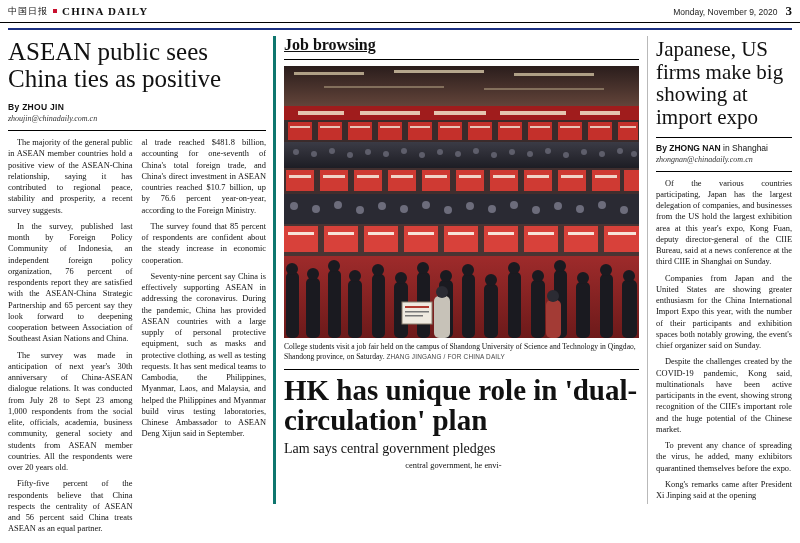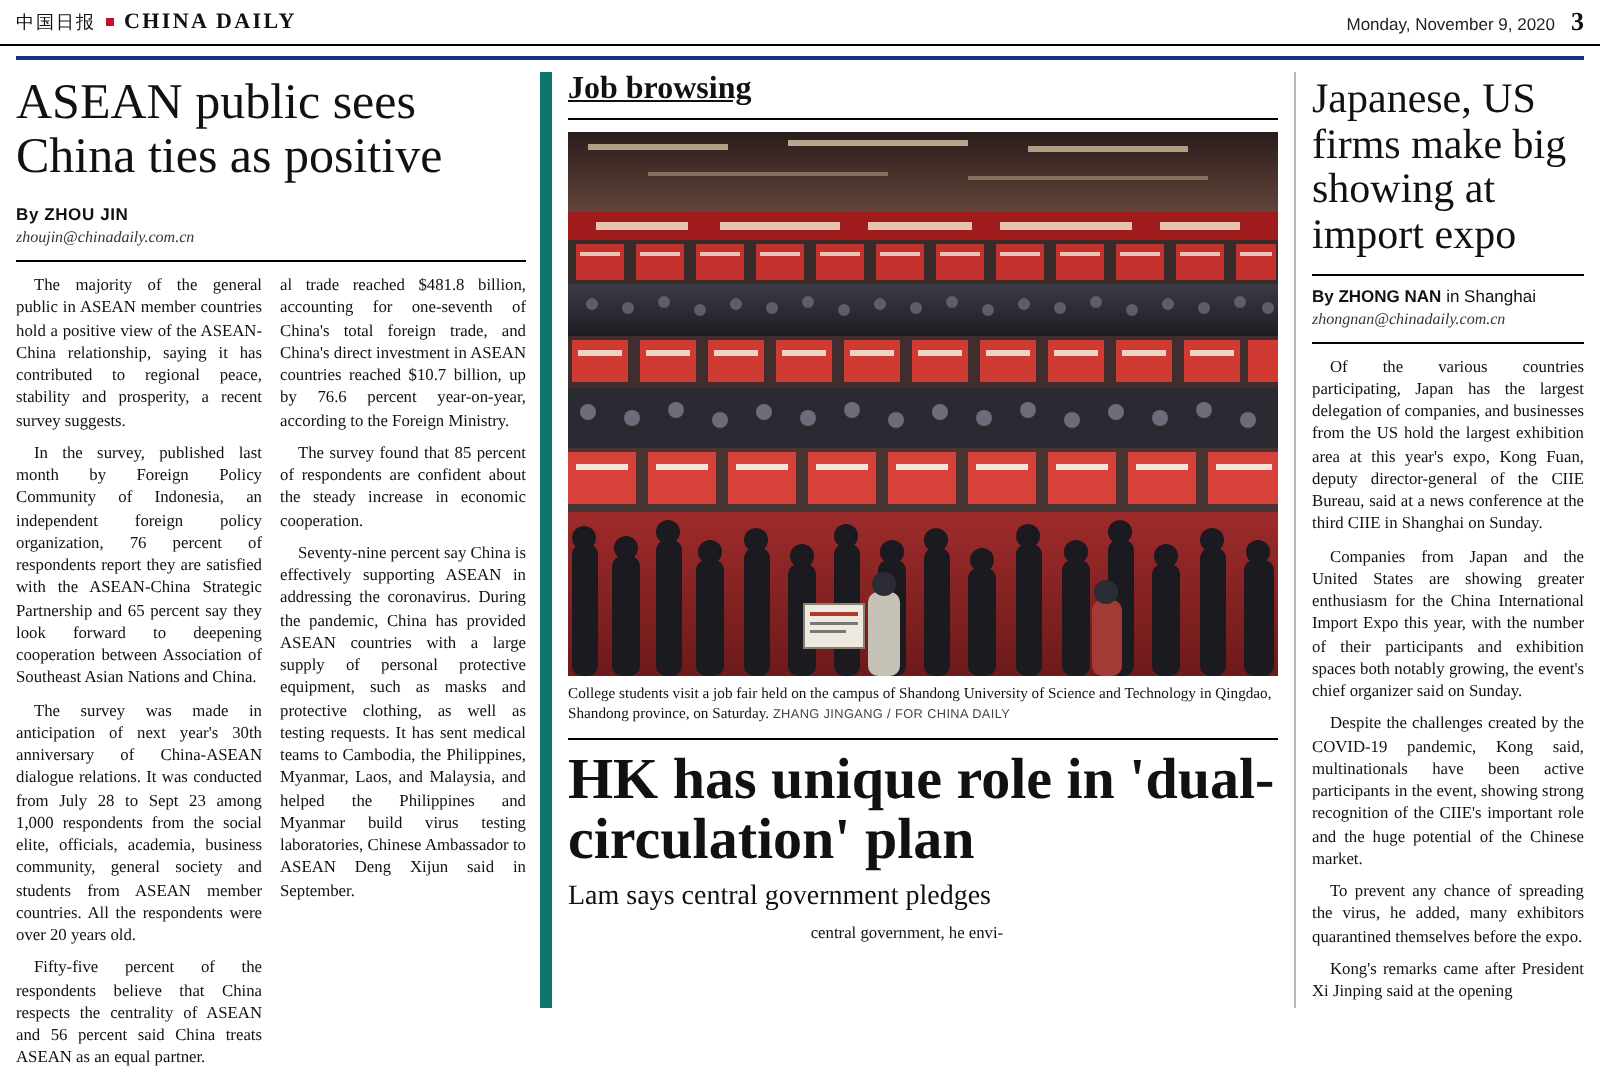--- a/index.html
+++ b/index.html
@@ -90,21 +90,21 @@
   .grid {
     display: flex;
     padding: 6px 8px 0 8px;
     gap: 0;
     height: 474px;
     box-sizing: border-box;
   }
   .col-left {
     width: 268px;
     padding-right: 7px;
-    border-right: 6px solid #0f766e;
+    border-right: 3px solid #0f766e;
     box-sizing: border-box;
   }
   .col-mid {
     width: 372px;
     padding: 0 8px;
     border-right: 1px solid #b9b9b9;
     box-sizing: border-box;
   }
   .col-right {
     width: 144px;

